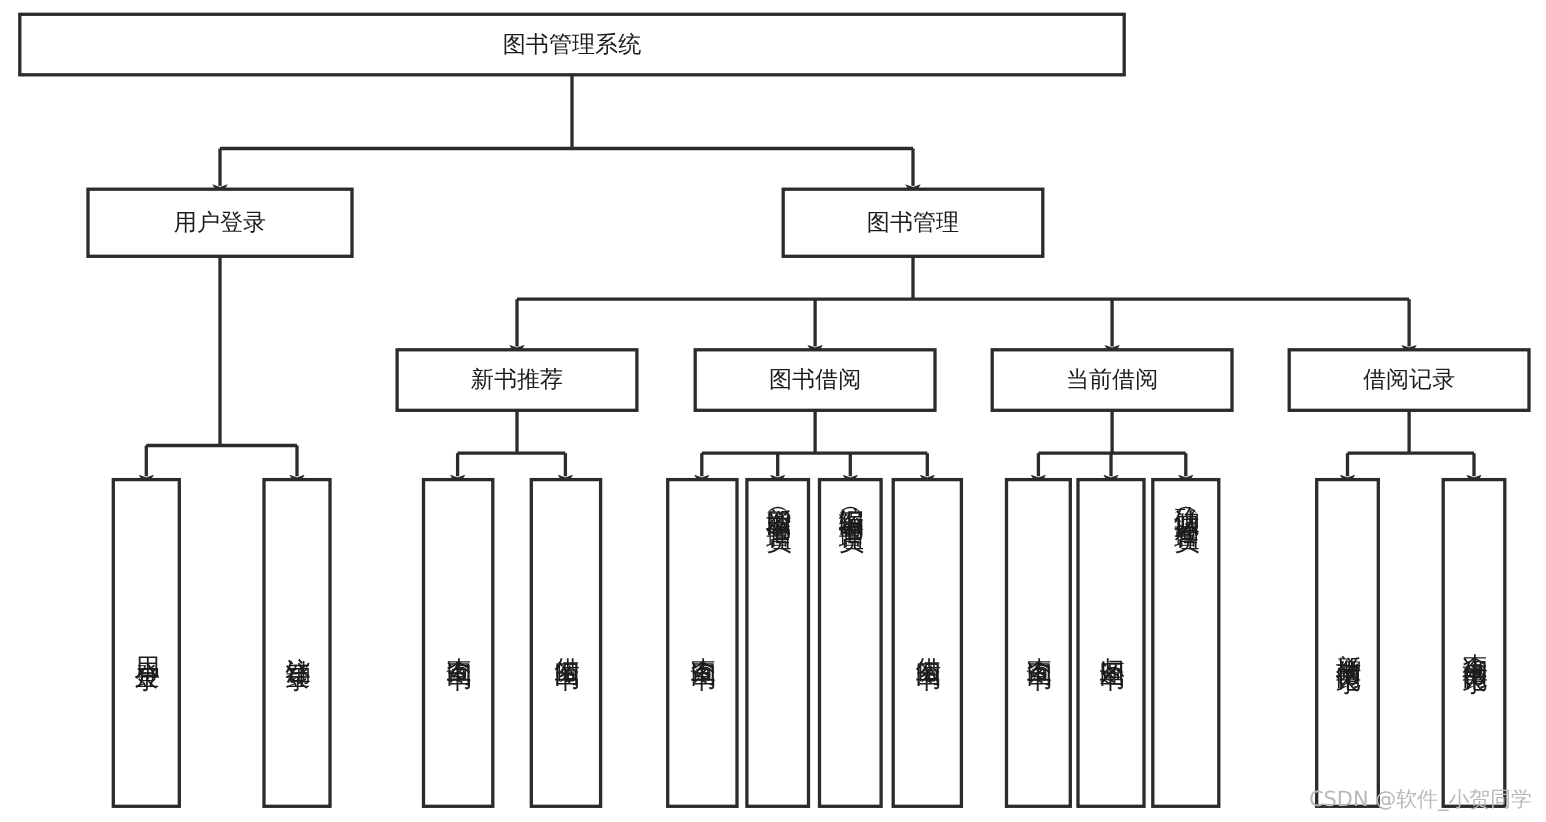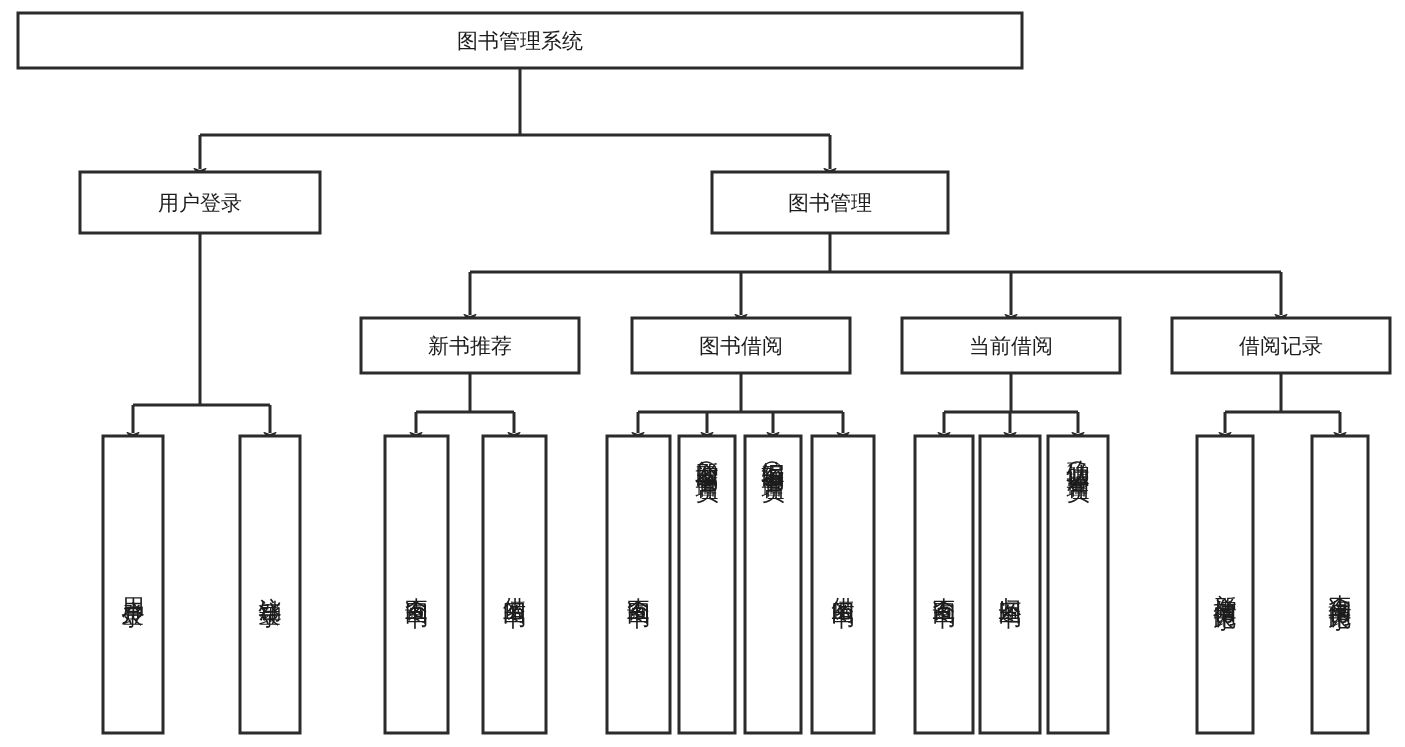--- a/index.html
+++ b/index.html
@@ -164,13 +164,14 @@
       <div class="vbox-label" style="left: 607px; top: 436px; width: 63px; height: 297px;">查询图书</div>
       <div class="vbox-label top" style="left: 679px; top: 442px; width: 56px; height: 291px;">新增图书（管理员）</div>
       <div class="vbox-label top" style="left: 745px; top: 442px; width: 56px; height: 291px;">编辑图书（管理员）</div>
       <div class="vbox-label" style="left: 812px; top: 436px; width: 62px; height: 297px;">借阅图书</div>
       <div class="vbox-label" style="left: 915px; top: 436px; width: 58px; height: 297px;">查询图书</div>
       <div class="vbox-label" style="left: 980px; top: 436px; width: 60px; height: 297px;">归还图书</div>
       <div class="vbox-label top" style="left: 1048px; top: 442px; width: 60px; height: 291px;">确认归还（管理员）</div>
       <div class="vbox-label" style="left: 1197px; top: 436px; width: 56px; height: 297px;">新增借阅记录</div>
       <div class="vbox-label" style="left: 1312px; top: 436px; width: 56px; height: 297px;">查询借阅记录</div>
     </div>
+  <div class="watermark">CSDN @软件_小贺同学</div>
 </div>
 
 </body></html>

